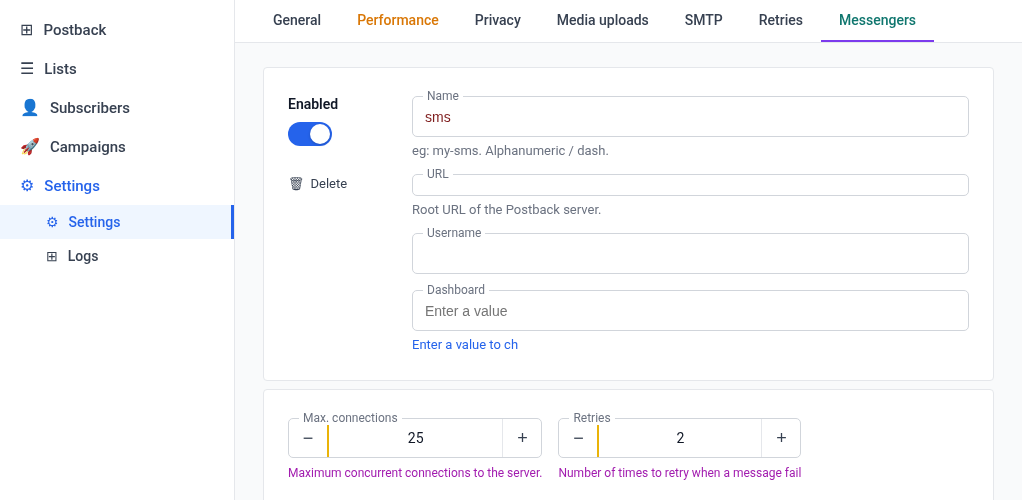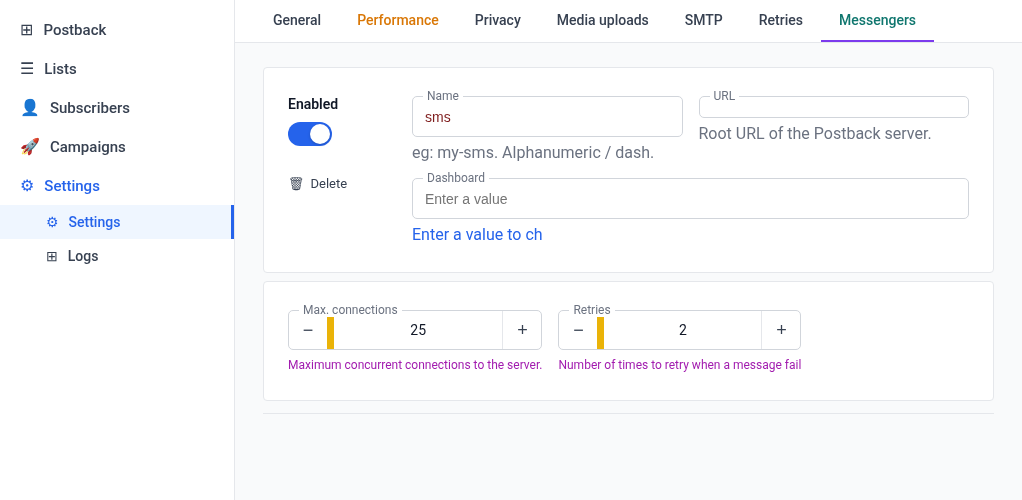--- a/index.html
+++ b/index.html
@@ -151,20 +151,21 @@
     
     .fields-section {
       flex: 1;
       display: flex;
       flex-direction: column;
       gap: 16px;
     }
     .fields-row {
       display: flex;
       gap: 16px;
+      flex-direction: column;
     }
     .field-group {
       display: flex;
       flex-direction: column;
       gap: 4px;
       flex: 1;
     }
     .field-label {
       font-size: 12px;
       color: #6b7280;
@@ -183,21 +184,21 @@
     }
     .field-wrapper input {
       border: none;
       outline: none;
       width: 100%;
       font-size: 14px;
       color: #7f1d1d;
       background: transparent;
     }
     .field-hint {
-      font-size: 16px;
+      font-size: 13px;
       color: #6b7280;
       margin-top: 2px;
     }
 
     
     .steppers-row {
       display: flex;
       gap: 16px;
       align-items: flex-end;
     }
@@ -237,21 +238,21 @@
       color: #374151;
       border: none;
       background: transparent;
       font-weight: 300;
     }
     .stepper-value {
       flex: 1;
       text-align: center;
       font-size: 14px;
       color: #111827;
-      border-left: 7px solid #eab308;
+      border-left: 2px solid #eab308;
       border-right: 1px solid #e5e7eb;
       padding: 8px 0;
       min-height: 38px;
       display: flex;
       align-items: center;
       justify-content: center;
     }
     .stepper-hint {
       font-size: 12px;
       color: #a21caf;
@@ -350,20 +351,26 @@
               <div class="field-wrapper">
                 <span class="field-label">URL</span>
               </div>
               <span class="field-hint">Root URL of the Postback server.</span>
             </div>
 
           </div>
 
           <div class="fields-row">
 
+            <div class="field-group">
+              <div class="field-wrapper">
+                <span class="field-label">Username</span>
+                <input type="text" style="">
+              </div>
+            </div>
 
             <div class="field-group">
               <div class="field-wrapper">
                 <span class="field-label">Dashboard</span>
                 <input type="password" placeholder="Enter a value" style="">
               </div>
               <span class="field-hint" style="color:#2563eb;cursor:pointer;">Enter a value to ch</span>
             </div>
 
           </div>

